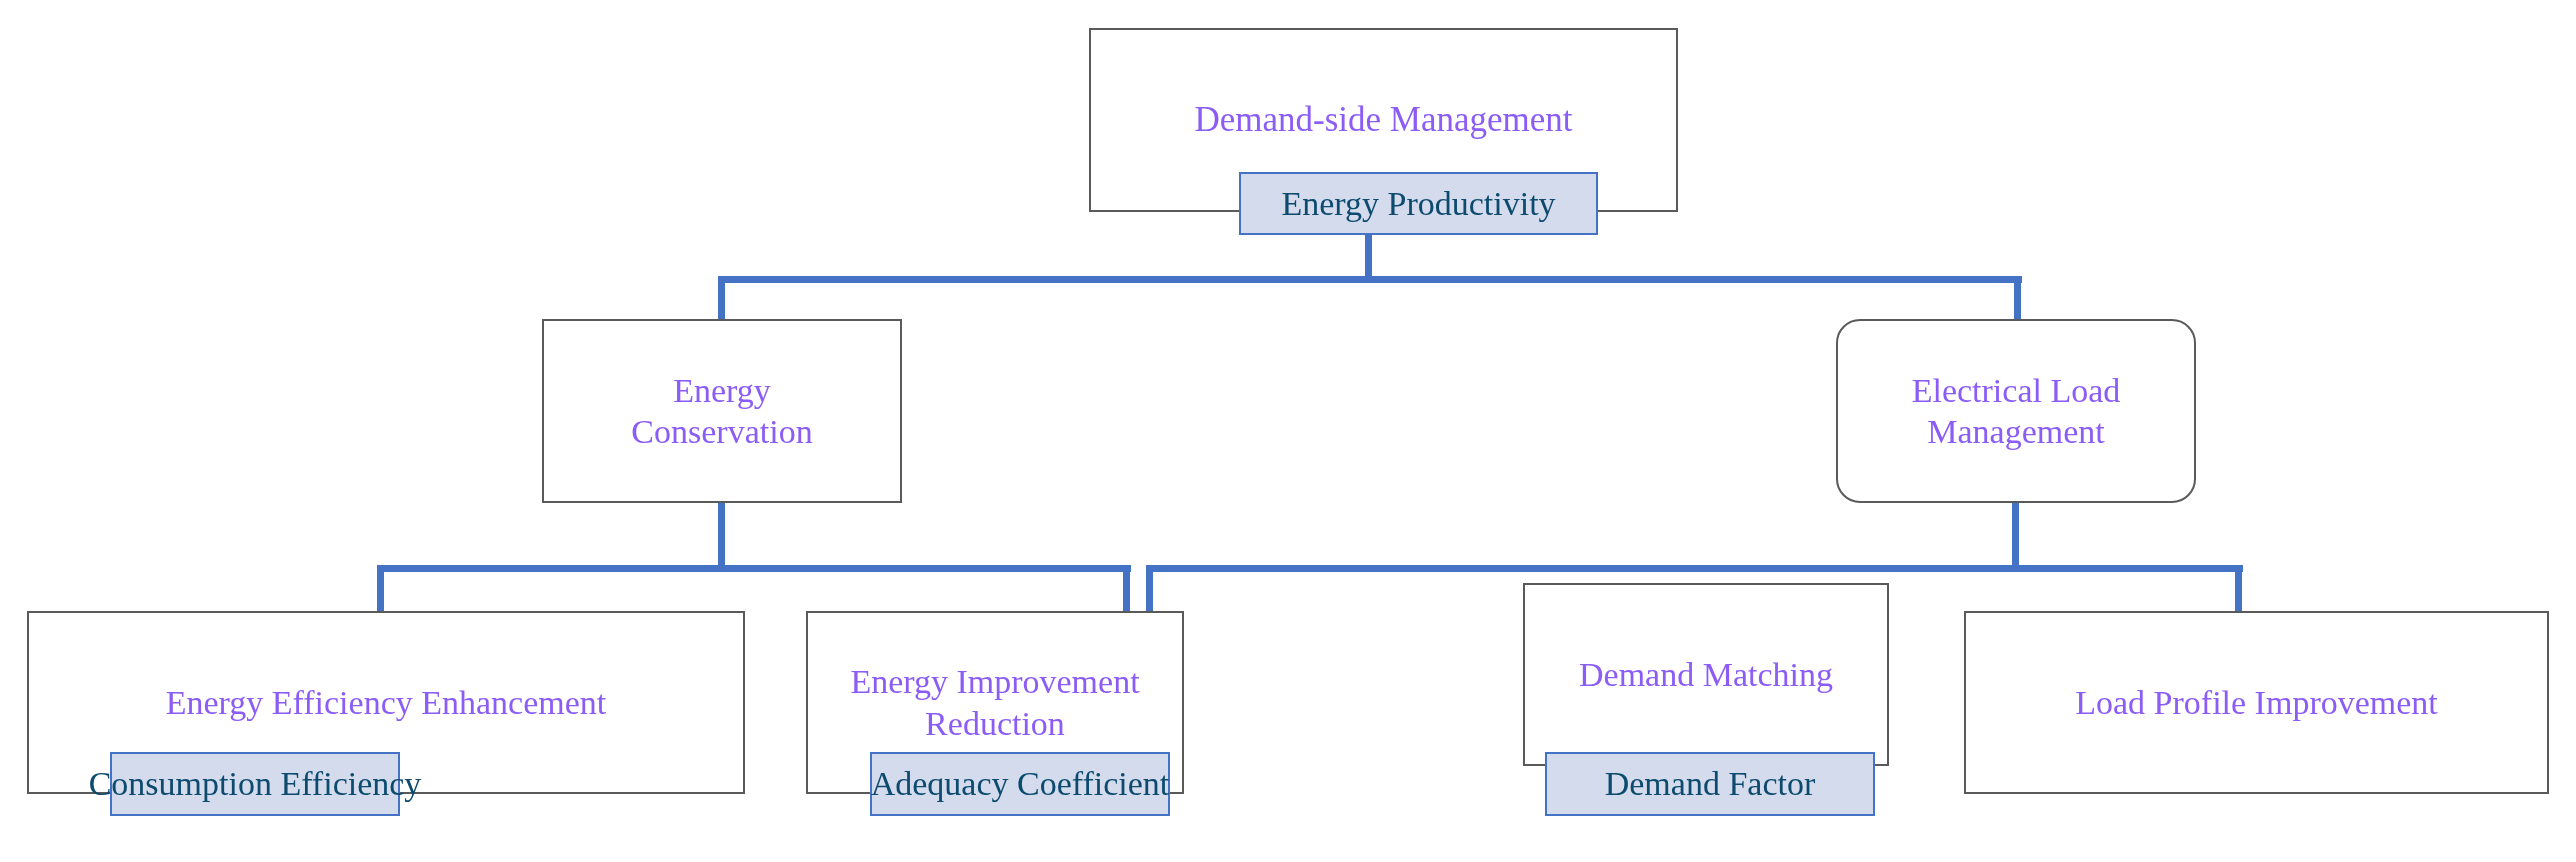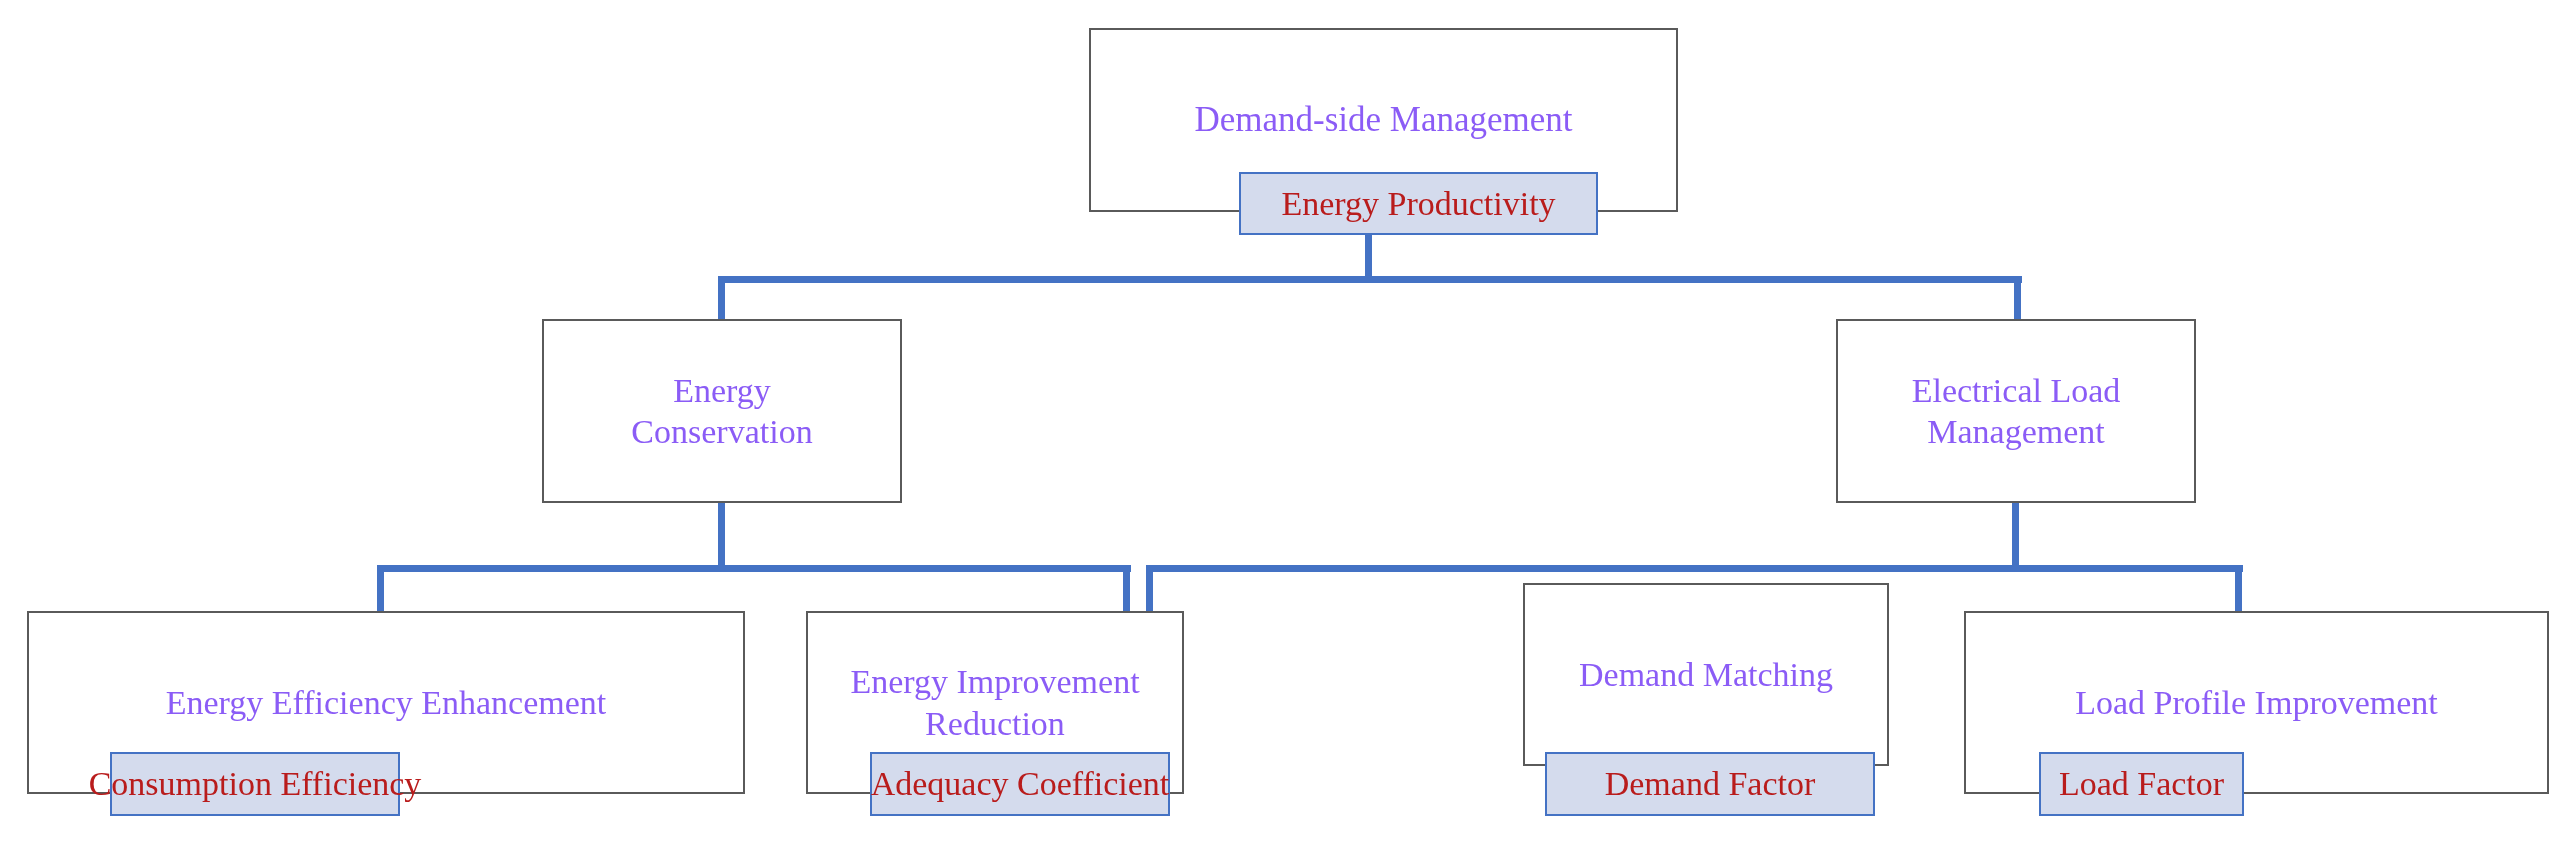--- a/index.html
+++ b/index.html
@@ -41,21 +41,21 @@
   
   .badge {
     position: absolute;
     box-sizing: border-box;
     background: #d4dbed;
     border: 2.4px solid #4472c4;
     display: flex;
     align-items: center;
     justify-content: center;
     text-align: center;
-    color: #b91c1c;
+    color: #0c4a6e;
     z-index: 6;
     white-space: nowrap;
   }
 
   
   .conn {
     position: absolute;
     background: #4472c4;
     z-index: 2;
   }
@@ -102,21 +102,21 @@
   </div>
   <div class="badge fs-badge" style="left:1239px; top:172px; width:359px; height:63px;">
     <span>Energy Productivity</span>
   </div>
 
   <div class="node fs-mid" style="left:542px; top:319px; width:360px; height:184px;">
     <span class="node-label">Energy
 Conservation</span>
   </div>
 
-  <div class="node fs-mid" style="left:1836px; top:319px; width:360px; height:184px;">
+  <div class="node fs-mid" style="left:1836px; top:319px; width:360px; height:184px;border-radius:24px;">
     <span class="node-label">Electrical Load
 Management</span>
   </div>
 
   <div class="node fs-leaf" style="left:27px; top:611px; width:718px; height:183px;">
     <span class="node-label">Energy Efficiency Enhancement</span>
   </div>
   <div class="badge fs-badge" style="left:110px; top:752px; width:290px; height:64px;">
     <span>Consumption Efficiency</span>
   </div>
@@ -131,18 +131,15 @@
   <div class="node fs-leaf" style="left:1523px; top:583px; width:366px; height:183px;">
     <span class="node-label">Demand Matching</span>
   </div>
   <div class="badge fs-badge" style="left:1545px; top:752px; width:330px; height:64px;">
     <span>Demand Factor</span>
   </div>
 
   <div class="node fs-leaf" style="left:1964px; top:611px; width:585px; height:183px;">
     <span class="node-label">Load Profile Improvement</span>
   </div>
-  <div class="badge fs-badge" style="left:2039px; top:752px; width:205px; height:64px;">
-    <span>Load Factor</span>
-  </div>
 
 </div>
 
 
 </body></html>

